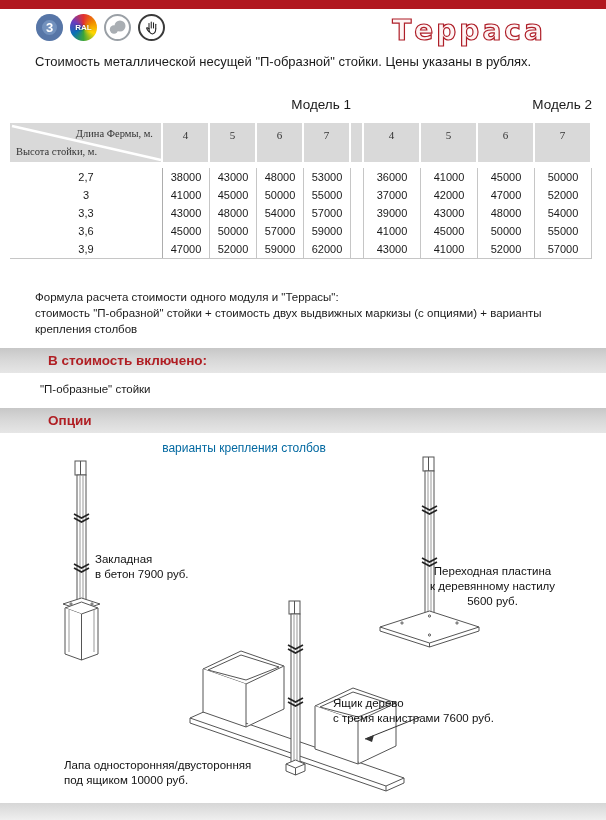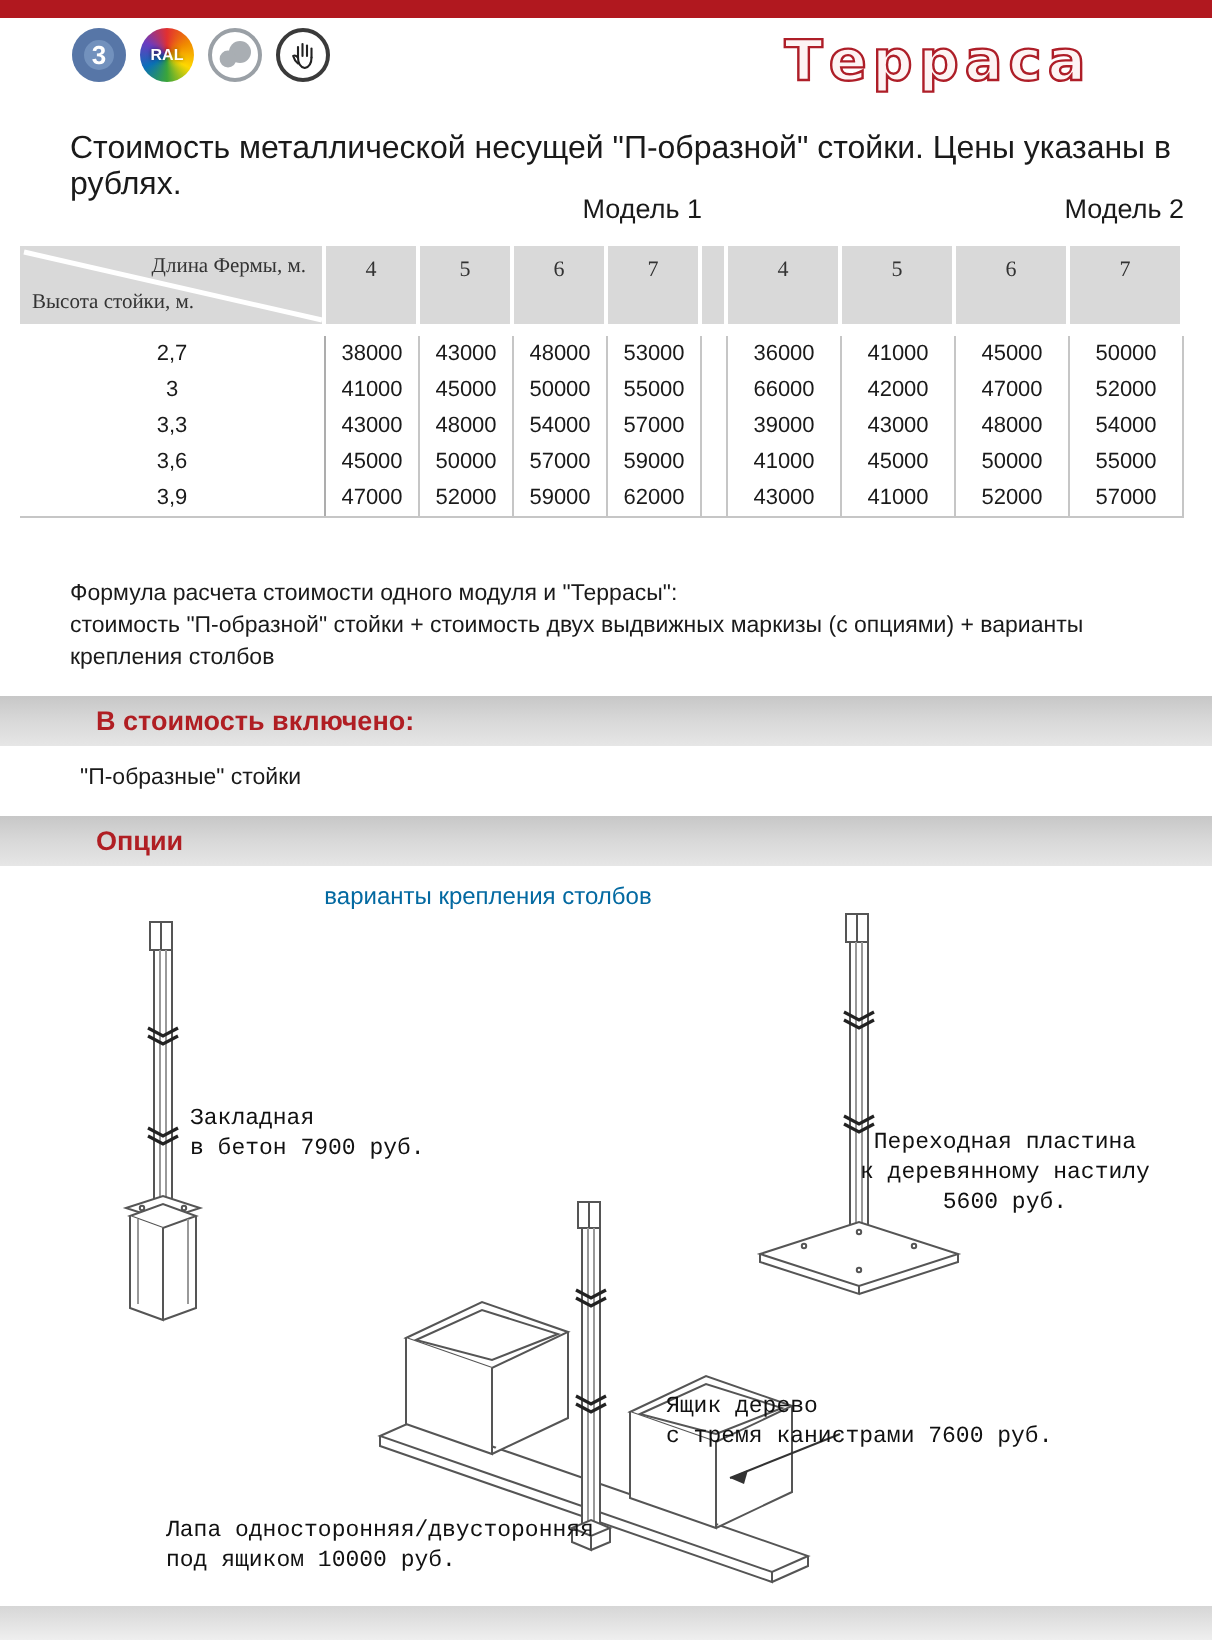--- a/index.html
+++ b/index.html
@@ -10,21 +10,21 @@
 
   .icons{position:absolute;left:36px;top:14px;display:flex;gap:7px;}
   .icon{width:27px;height:27px;border-radius:50%;display:flex;align-items:center;justify-content:center;box-sizing:border-box;}
   .icon-warranty{background:#7291bd;box-shadow:inset 0 0 0 6px rgba(38,70,125,.35);color:#fff;font-weight:bold;font-size:13px;}
   .icon-ral{background:conic-gradient(#e23030,#f08a00,#ffd800,#3aa53a,#0a6fb8,#6a3bc0,#e23030);color:#fff;font-weight:bold;font-size:8px;text-shadow:0 0 2px rgba(0,0,0,.6);align-items:center;}
   .icon-clouds{background:#fff;border:2px solid #9aa0a6;}
   .icon-hand{background:#fff;border:2px solid #3a3a3a;}
 
   .logo{position:absolute;right:52px;top:10px;}
 
-  .intro{position:absolute;left:35px;top:66px;font-size:16px;}
+  .intro{position:absolute;left:35px;top:54px;font-size:13px;}
 
   .model-label{position:absolute;top:97px;font-size:13.5px;text-align:right;}
   .model1{left:163px;width:188px;}
   .model2{left:364px;width:228px;}
 
   .table-header{position:absolute;left:10px;top:123px;display:grid;
     grid-template-columns:153px 47px 47px 47px 47px 13px 57px 57px 57px 57px;height:39px;font-family:Liberation Serif, serif;}
   .table-header>div{box-sizing:border-box;background:#d9d9d9;border-right:2px solid #fff;}
   .hcell{display:flex;justify-content:center;padding-top:6px;font-size:11px;color:#333;}
   .corner{position:relative;font-size:10.5px;color:#333;}
@@ -47,25 +47,25 @@
        color:#b01e23;font-weight:bold;font-size:13.5px;}
   .bar-included{top:348px;}
   .bar-options{top:408px;}
 
   .included-item{position:absolute;left:40px;top:383px;font-size:11.5px;}
 
   .caption{position:absolute;left:0;width:488px;top:441px;text-align:center;font-size:12px;color:#0369a1;}
 
   .diagram{position:absolute;left:0;top:455px;}
 
-  .opt-label{position:absolute;font-size:11.5px;line-height:15px;white-space:pre-line;color:#111;font-family:Liberation Mono, monospace;}
+  .opt-label{position:absolute;font-size:11.5px;line-height:15px;white-space:pre-line;color:#111;}
   .opt-1{left:95px;top:552px;}
   .opt-2{left:430px;top:564px;text-align:center;}
   .opt-3{left:333px;top:696px;}
-  .opt-4{left:64px;top:758px;margin-left:19px;}
+  .opt-4{left:64px;top:758px;}
 
   .footer-strip{position:absolute;left:0;top:803px;width:606px;height:17px;
                 background:linear-gradient(180deg,#d6d6d6,#efefef);}
 </style>
 </head>
 <body>
 
 <div class="page">
 
   <div class="topbar"></div>
@@ -138,21 +138,21 @@
         <div class="tcell">45000</div>
         <div class="tcell">50000</div>
       </div>
       <div class="trow">
         <div class="tlabel">3</div>
         <div class="tcell">41000</div>
         <div class="tcell">45000</div>
         <div class="tcell">50000</div>
         <div class="tcell">55000</div>
         <div class="tgap"></div>
-        <div class="tcell">66000</div>
+        <div class="tcell">37000</div>
         <div class="tcell">42000</div>
         <div class="tcell">47000</div>
         <div class="tcell">52000</div>
       </div>
       <div class="trow">
         <div class="tlabel">3,3</div>
         <div class="tcell">43000</div>
         <div class="tcell">48000</div>
         <div class="tcell">54000</div>
         <div class="tcell">57000</div>

